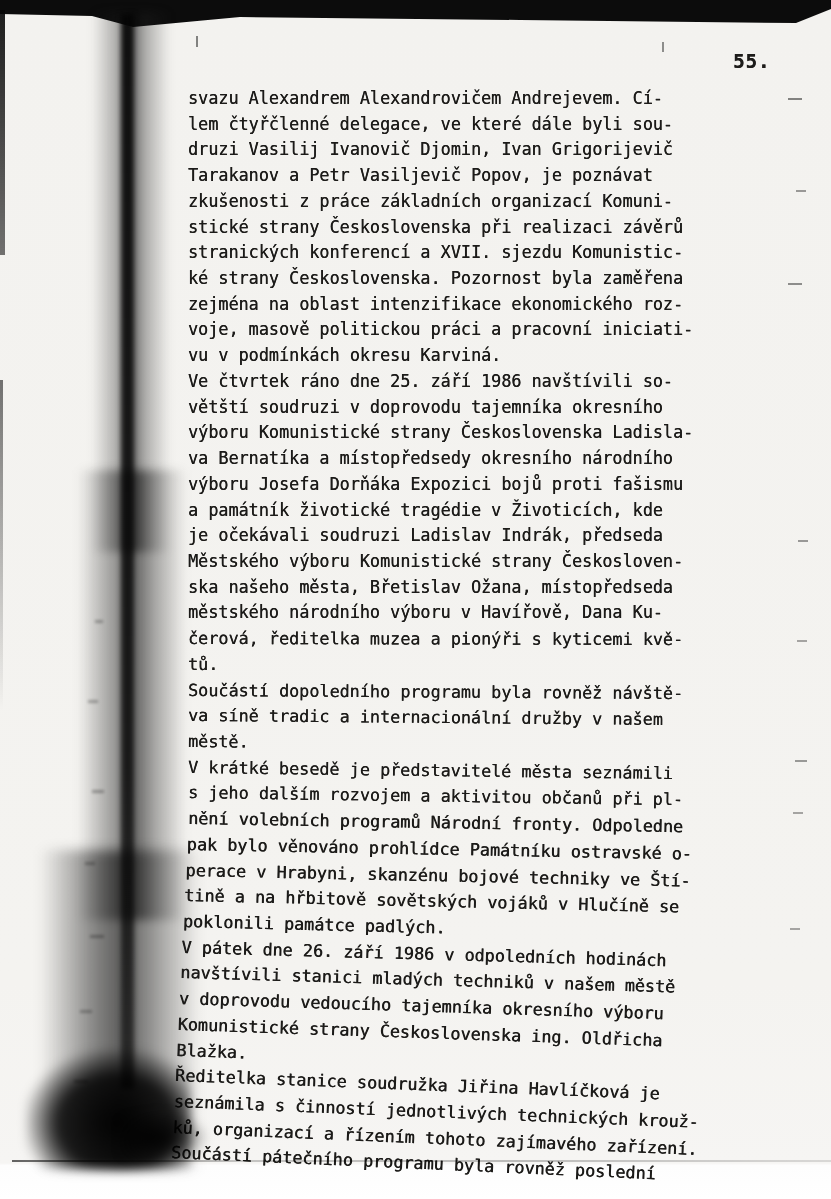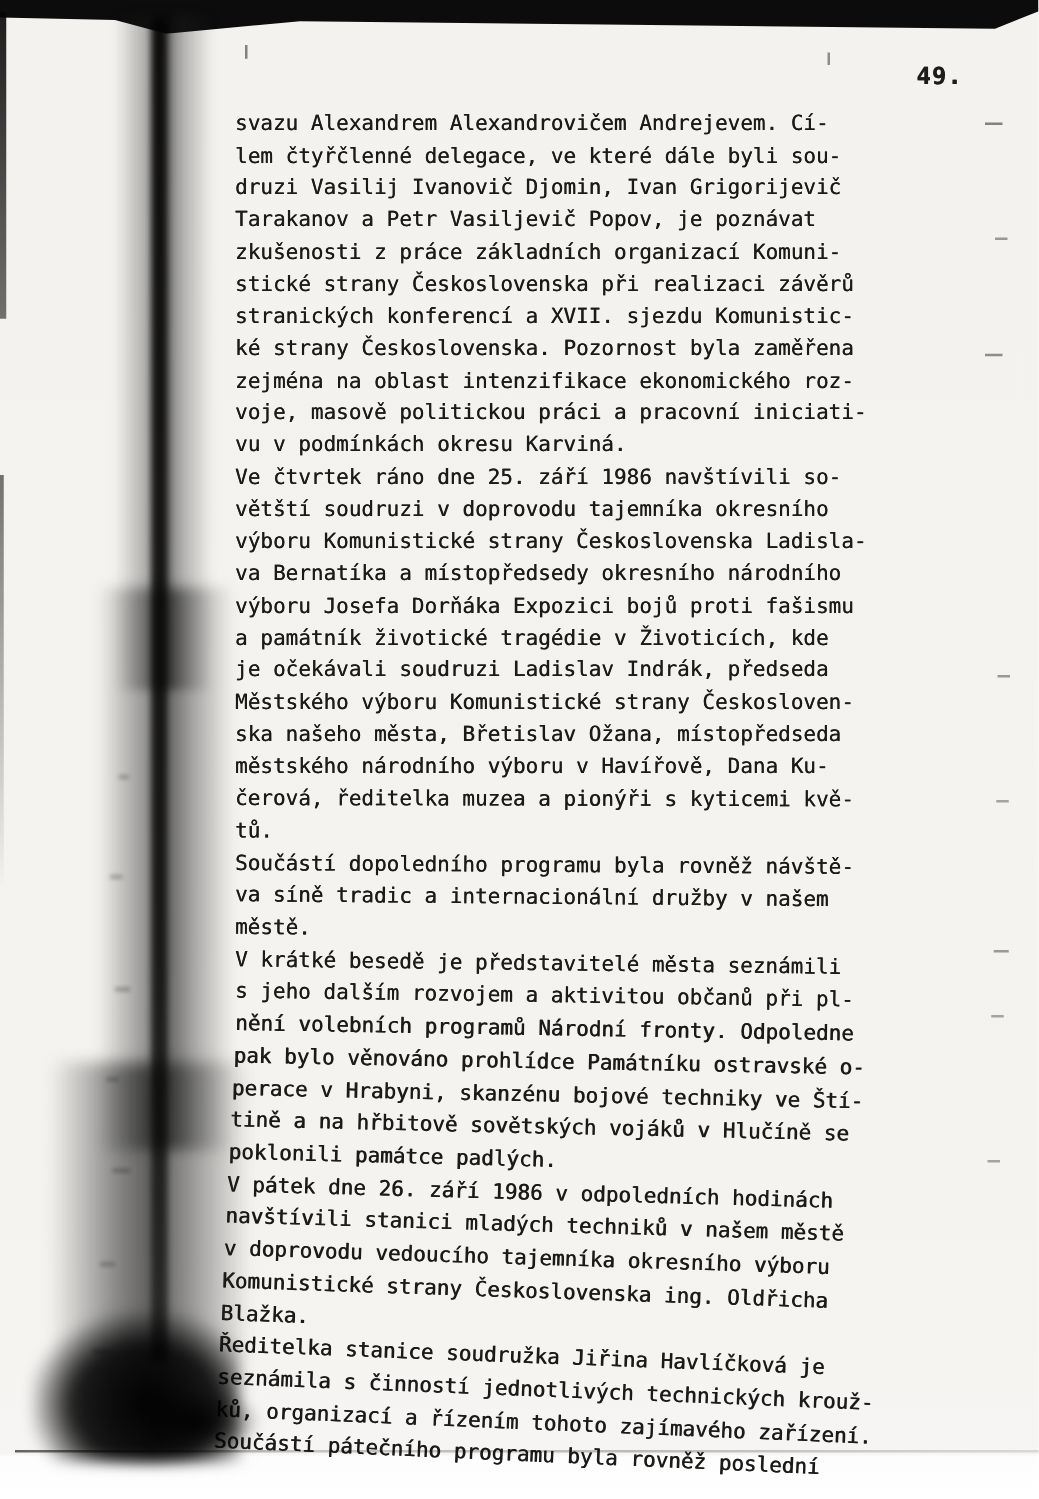--- a/index.html
+++ b/index.html
@@ -61,21 +61,21 @@
   
   .above{z-index:2;pointer-events:none;}
 </style>
 </head>
 <body>
 
 <div class="scan">
 
   <div class="text-block" id="text-block"><div class="line" style="transform: translateX(0px) rotate(0deg);">svazu Alexandrem Alexandrovičem Andrejevem. Cí-</div><div class="line" style="transform: translateX(0px) rotate(0deg);">lem čtyřčlenné delegace, ve které dále byli sou-</div><div class="line" style="transform: translateX(0px) rotate(0deg);">druzi Vasilij Ivanovič Djomin, Ivan Grigorijevič</div><div class="line" style="transform: translateX(0px) rotate(0deg);">Tarakanov a Petr Vasiljevič Popov, je poznávat</div><div class="line" style="transform: translateX(0px) rotate(0deg);">zkušenosti z práce základních organizací Komuni-</div><div class="line" style="transform: translateX(0px) rotate(0deg);">stické strany Československa při realizaci závěrů</div><div class="line" style="transform: translateX(0px) rotate(0deg);">stranických konferencí a XVII. sjezdu Komunistic-</div><div class="line" style="transform: translateX(0px) rotate(0deg);">ké strany Československa. Pozornost byla zaměřena</div><div class="line" style="transform: translateX(0px) rotate(0deg);">zejména na oblast intenzifikace ekonomického roz-</div><div class="line" style="transform: translateX(0px) rotate(0deg);">voje, masově politickou práci a pracovní iniciati-</div><div class="line" style="transform: translateX(0px) rotate(0deg);">vu v podmínkách okresu Karviná.</div><div class="line" style="transform: translateX(0px) rotate(0deg);">Ve čtvrtek ráno dne 25. září 1986 navštívili so-</div><div class="line" style="transform: translateX(0px) rotate(0deg);">větští soudruzi v doprovodu tajemníka okresního</div><div class="line" style="transform: translateX(0px) rotate(0deg);">výboru Komunistické strany Československa Ladisla-</div><div class="line" style="transform: translateX(0px) rotate(0deg);">va Bernatíka a místopředsedy okresního národního</div><div class="line" style="transform: translateX(0px) rotate(0deg);">výboru Josefa Dorňáka Expozici bojů proti fašismu</div><div class="line" style="transform: translateX(0px) rotate(0deg);">a památník životické tragédie v Životicích, kde</div><div class="line" style="transform: translateX(0px) rotate(0deg);">je očekávali soudruzi Ladislav Indrák, předseda</div><div class="line" style="transform: translateX(0px) rotate(0deg);">Městského výboru Komunistické strany Českosloven-</div><div class="line" style="transform: translateX(0px) rotate(0deg);">ska našeho města, Břetislav Ožana, místopředseda</div><div class="line" style="transform: translateX(0px) rotate(0deg);">městského národního výboru v Havířově, Dana Ku-</div><div class="line" style="transform: translateX(0px) rotate(0.12deg);">čerová, ředitelka muzea a pionýři s kyticemi kvě-</div><div class="line" style="transform: translateX(0px) rotate(0.24deg);">tů.</div><div class="line" style="transform: translateX(0px) rotate(0.36deg);">Součástí dopoledního programu byla rovněž návště-</div><div class="line" style="transform: translateX(0px) rotate(0.48deg);">va síně tradic a internacionální družby v našem</div><div class="line" style="transform: translateX(0px) rotate(0.6deg);">městě.</div><div class="line" style="transform: translateX(0px) rotate(0.72deg);">V krátké besedě je představitelé města seznámili</div><div class="line" style="transform: translateX(0px) rotate(0.84deg);">s jeho dalším rozvojem a aktivitou občanů při pl-</div><div class="line" style="transform: translateX(0px) rotate(0.96deg); text-shadow: currentcolor 0.5px 0px 0px;">nění volebních programů Národní fronty. Odpoledne</div><div class="line" style="transform: translateX(-1.3px) rotate(1.08deg); text-shadow: currentcolor 0.5px 0px 0px;">pak bylo věnováno prohlídce Památníku ostravské o-</div><div class="line" style="transform: translateX(-2.6px) rotate(1.2deg); text-shadow: currentcolor 0.5px 0px 0px;">perace v Hrabyni, skanzénu bojové techniky ve Ští-</div><div class="line" style="transform: translateX(-3.9px) rotate(1.32deg); text-shadow: currentcolor 0.5px 0px 0px;">tině a na hřbitově sovětských vojáků v Hlučíně se</div><div class="line" style="transform: translateX(-5.2px) rotate(1.44deg); text-shadow: currentcolor 0.5px 0px 0px;">poklonili památce padlých.</div><div class="line" style="transform: translateX(-6.5px) rotate(1.56deg); text-shadow: currentcolor 0.5px 0px 0px;">V pátek dne 26. září 1986 v odpoledních hodinách</div><div class="line" style="transform: translateX(-7.8px) rotate(1.68deg); text-shadow: currentcolor 0.5px 0px 0px;">navštívili stanici mladých techniků v našem městě</div><div class="line" style="transform: translateX(-9.1px) rotate(1.8deg); text-shadow: currentcolor 0.5px 0px 0px;">v doprovodu vedoucího tajemníka okresního výboru</div><div class="line" style="transform: translateX(-10.4px) rotate(1.92deg); text-shadow: currentcolor 0.5px 0px 0px;">Komunistické strany Československa ing. Oldřicha</div><div class="line" style="transform: translateX(-11.7px) rotate(2.04deg); text-shadow: currentcolor 0.5px 0px 0px;">Blažka.</div><div class="line" style="transform: translateX(-13px) rotate(2.16deg); text-shadow: currentcolor 0.5px 0px 0px;">Ředitelka stanice soudružka Jiřina Havlíčková je</div><div class="line" style="transform: translateX(-14.3px) rotate(2.28deg); text-shadow: currentcolor 0.5px 0px 0px;">seznámila s činností jednotlivých technických krouž-</div><div class="line" style="transform: translateX(-15.6px) rotate(2.4deg); text-shadow: currentcolor 0.5px 0px 0px;">ků, organizací a řízením tohoto zajímavého zařízení.</div><div class="line" style="transform: translateX(-16.9px) rotate(2.52deg); text-shadow: currentcolor 0.5px 0px 0px;">Součástí pátečního programu byla rovněž poslední</div></div>
 
-  <div class="page-number">49.</div>
+  <div class="page-number">55.</div>
 
   <div class="top-bar above"></div>
   <div class="left-edge-a above"></div>
   <div class="left-edge-b above"></div>
   <div class="g-top above"></div>
   <div class="g-mid above"></div>
   <div class="g-low above"></div>
   <div class="g-core above"></div>
   <div class="g-blob above"></div>
   <div class="g-blob2 above"></div>

